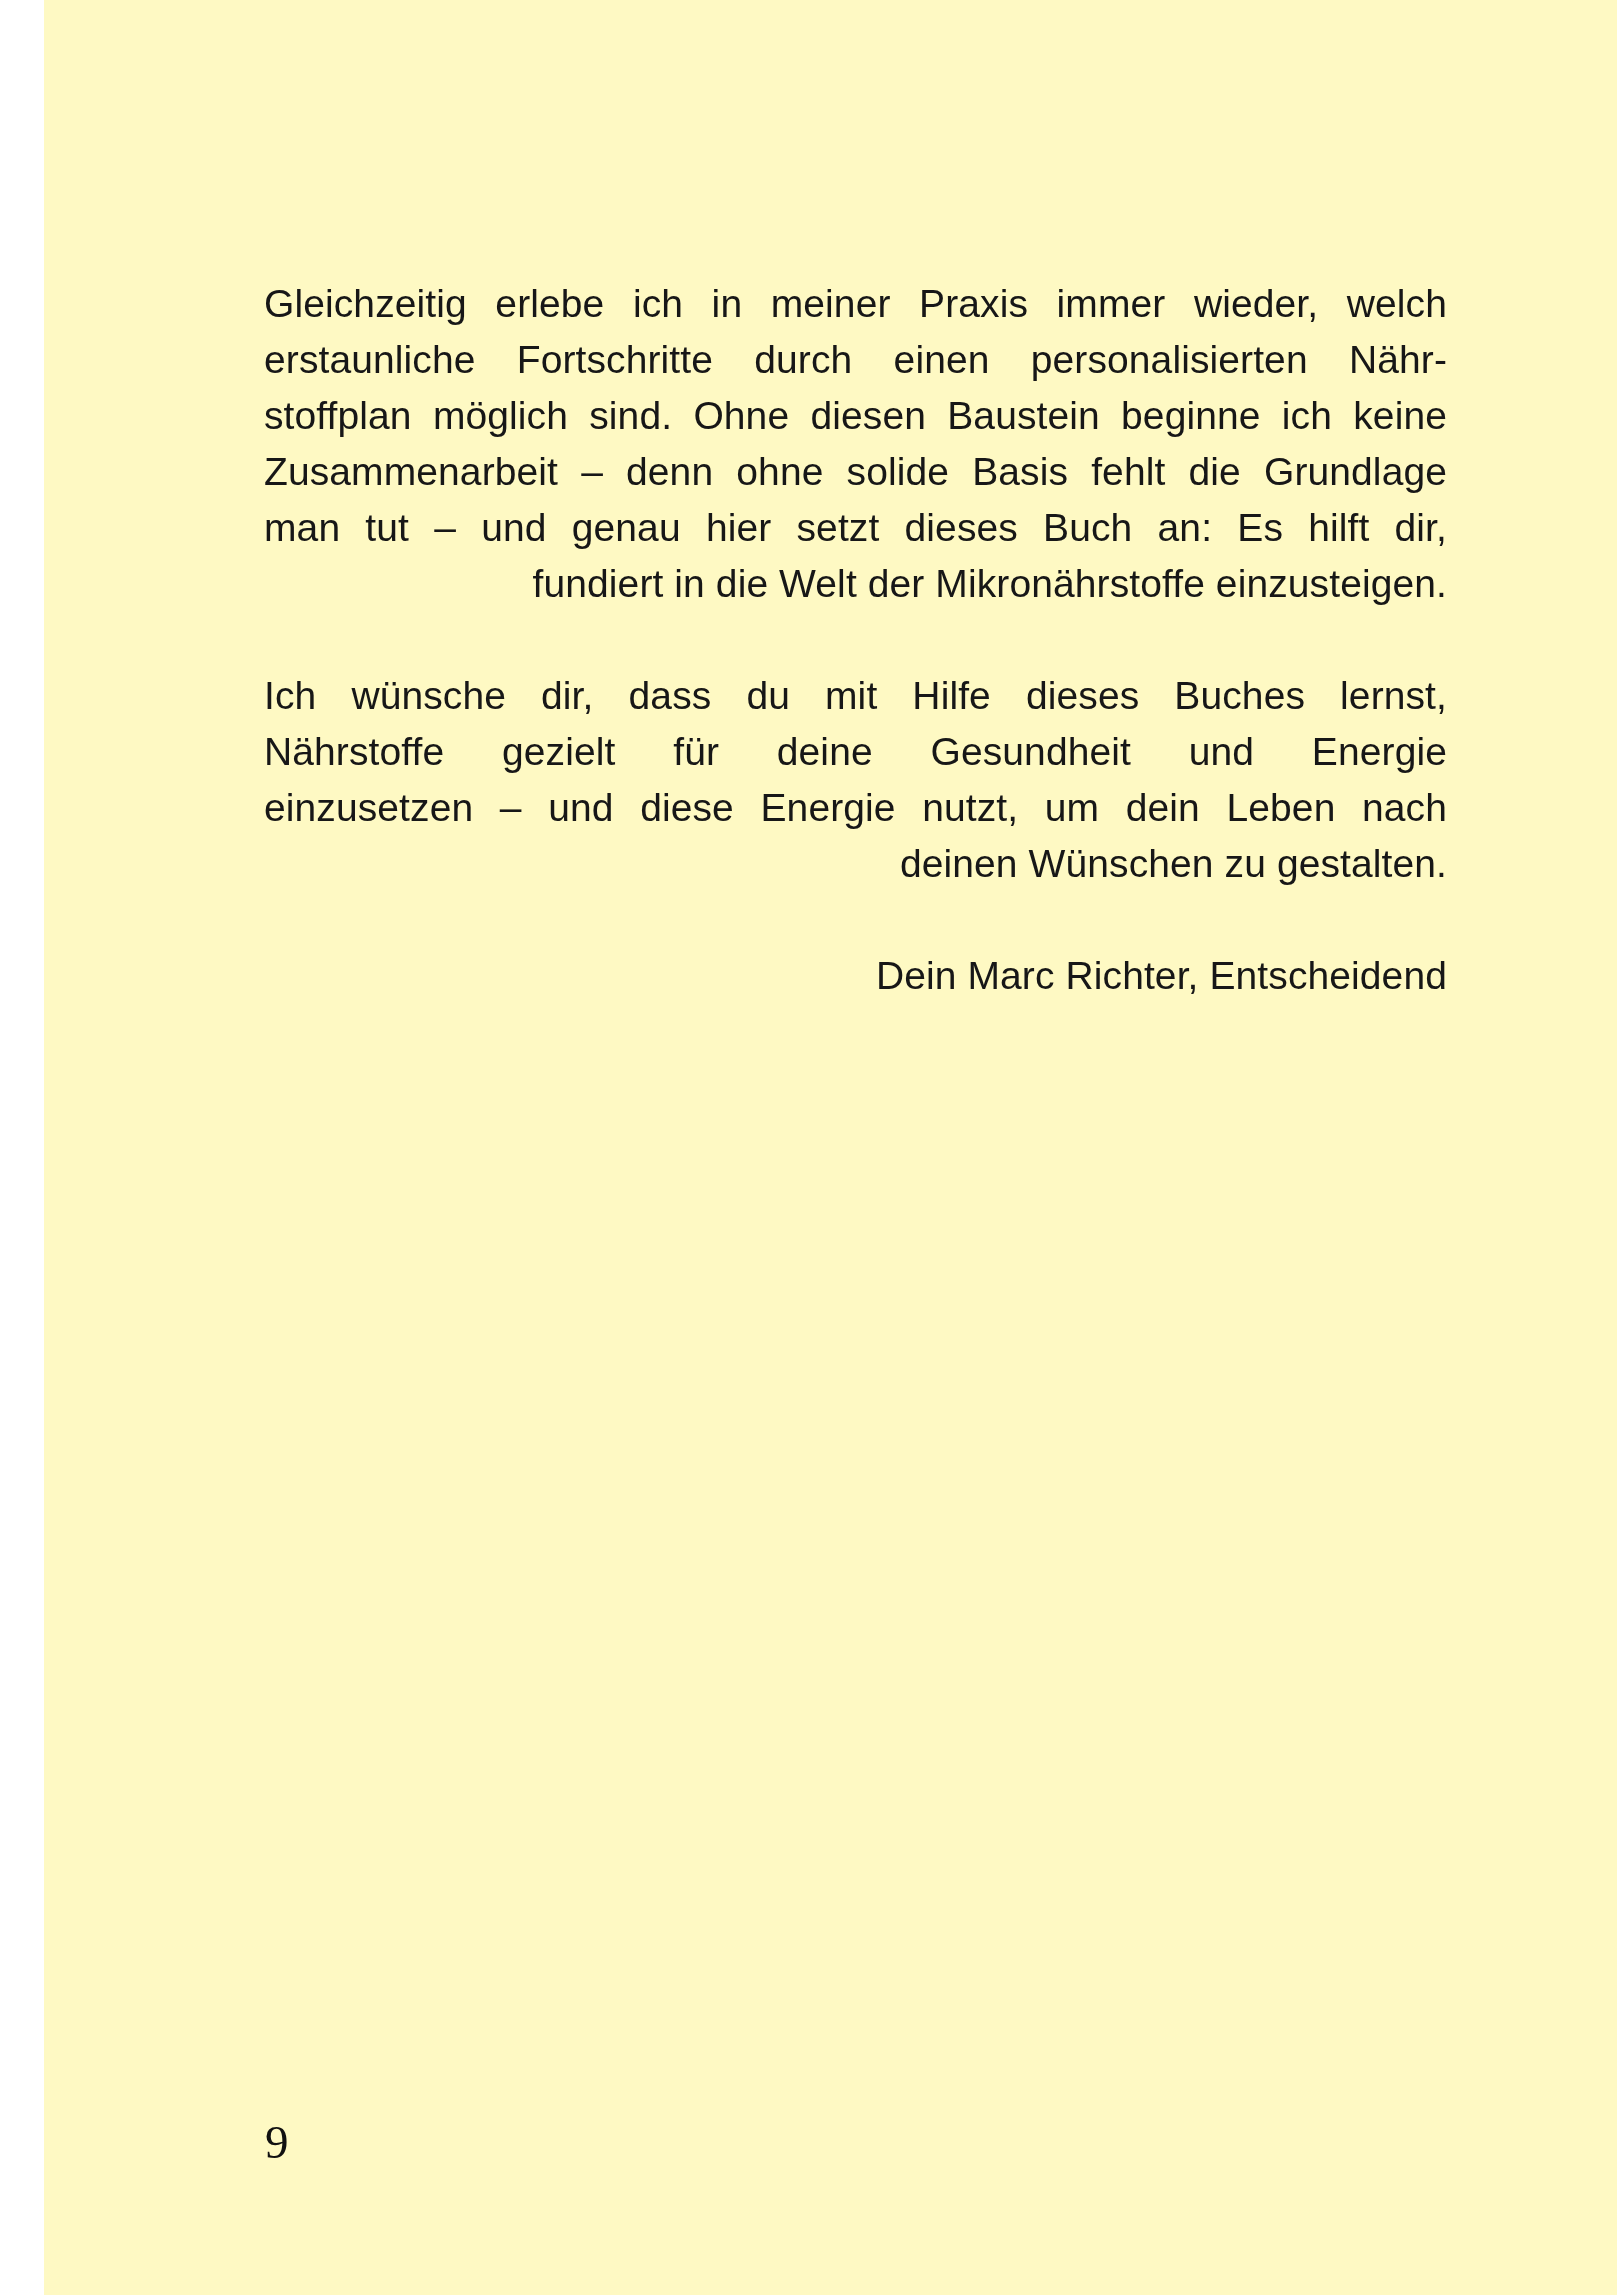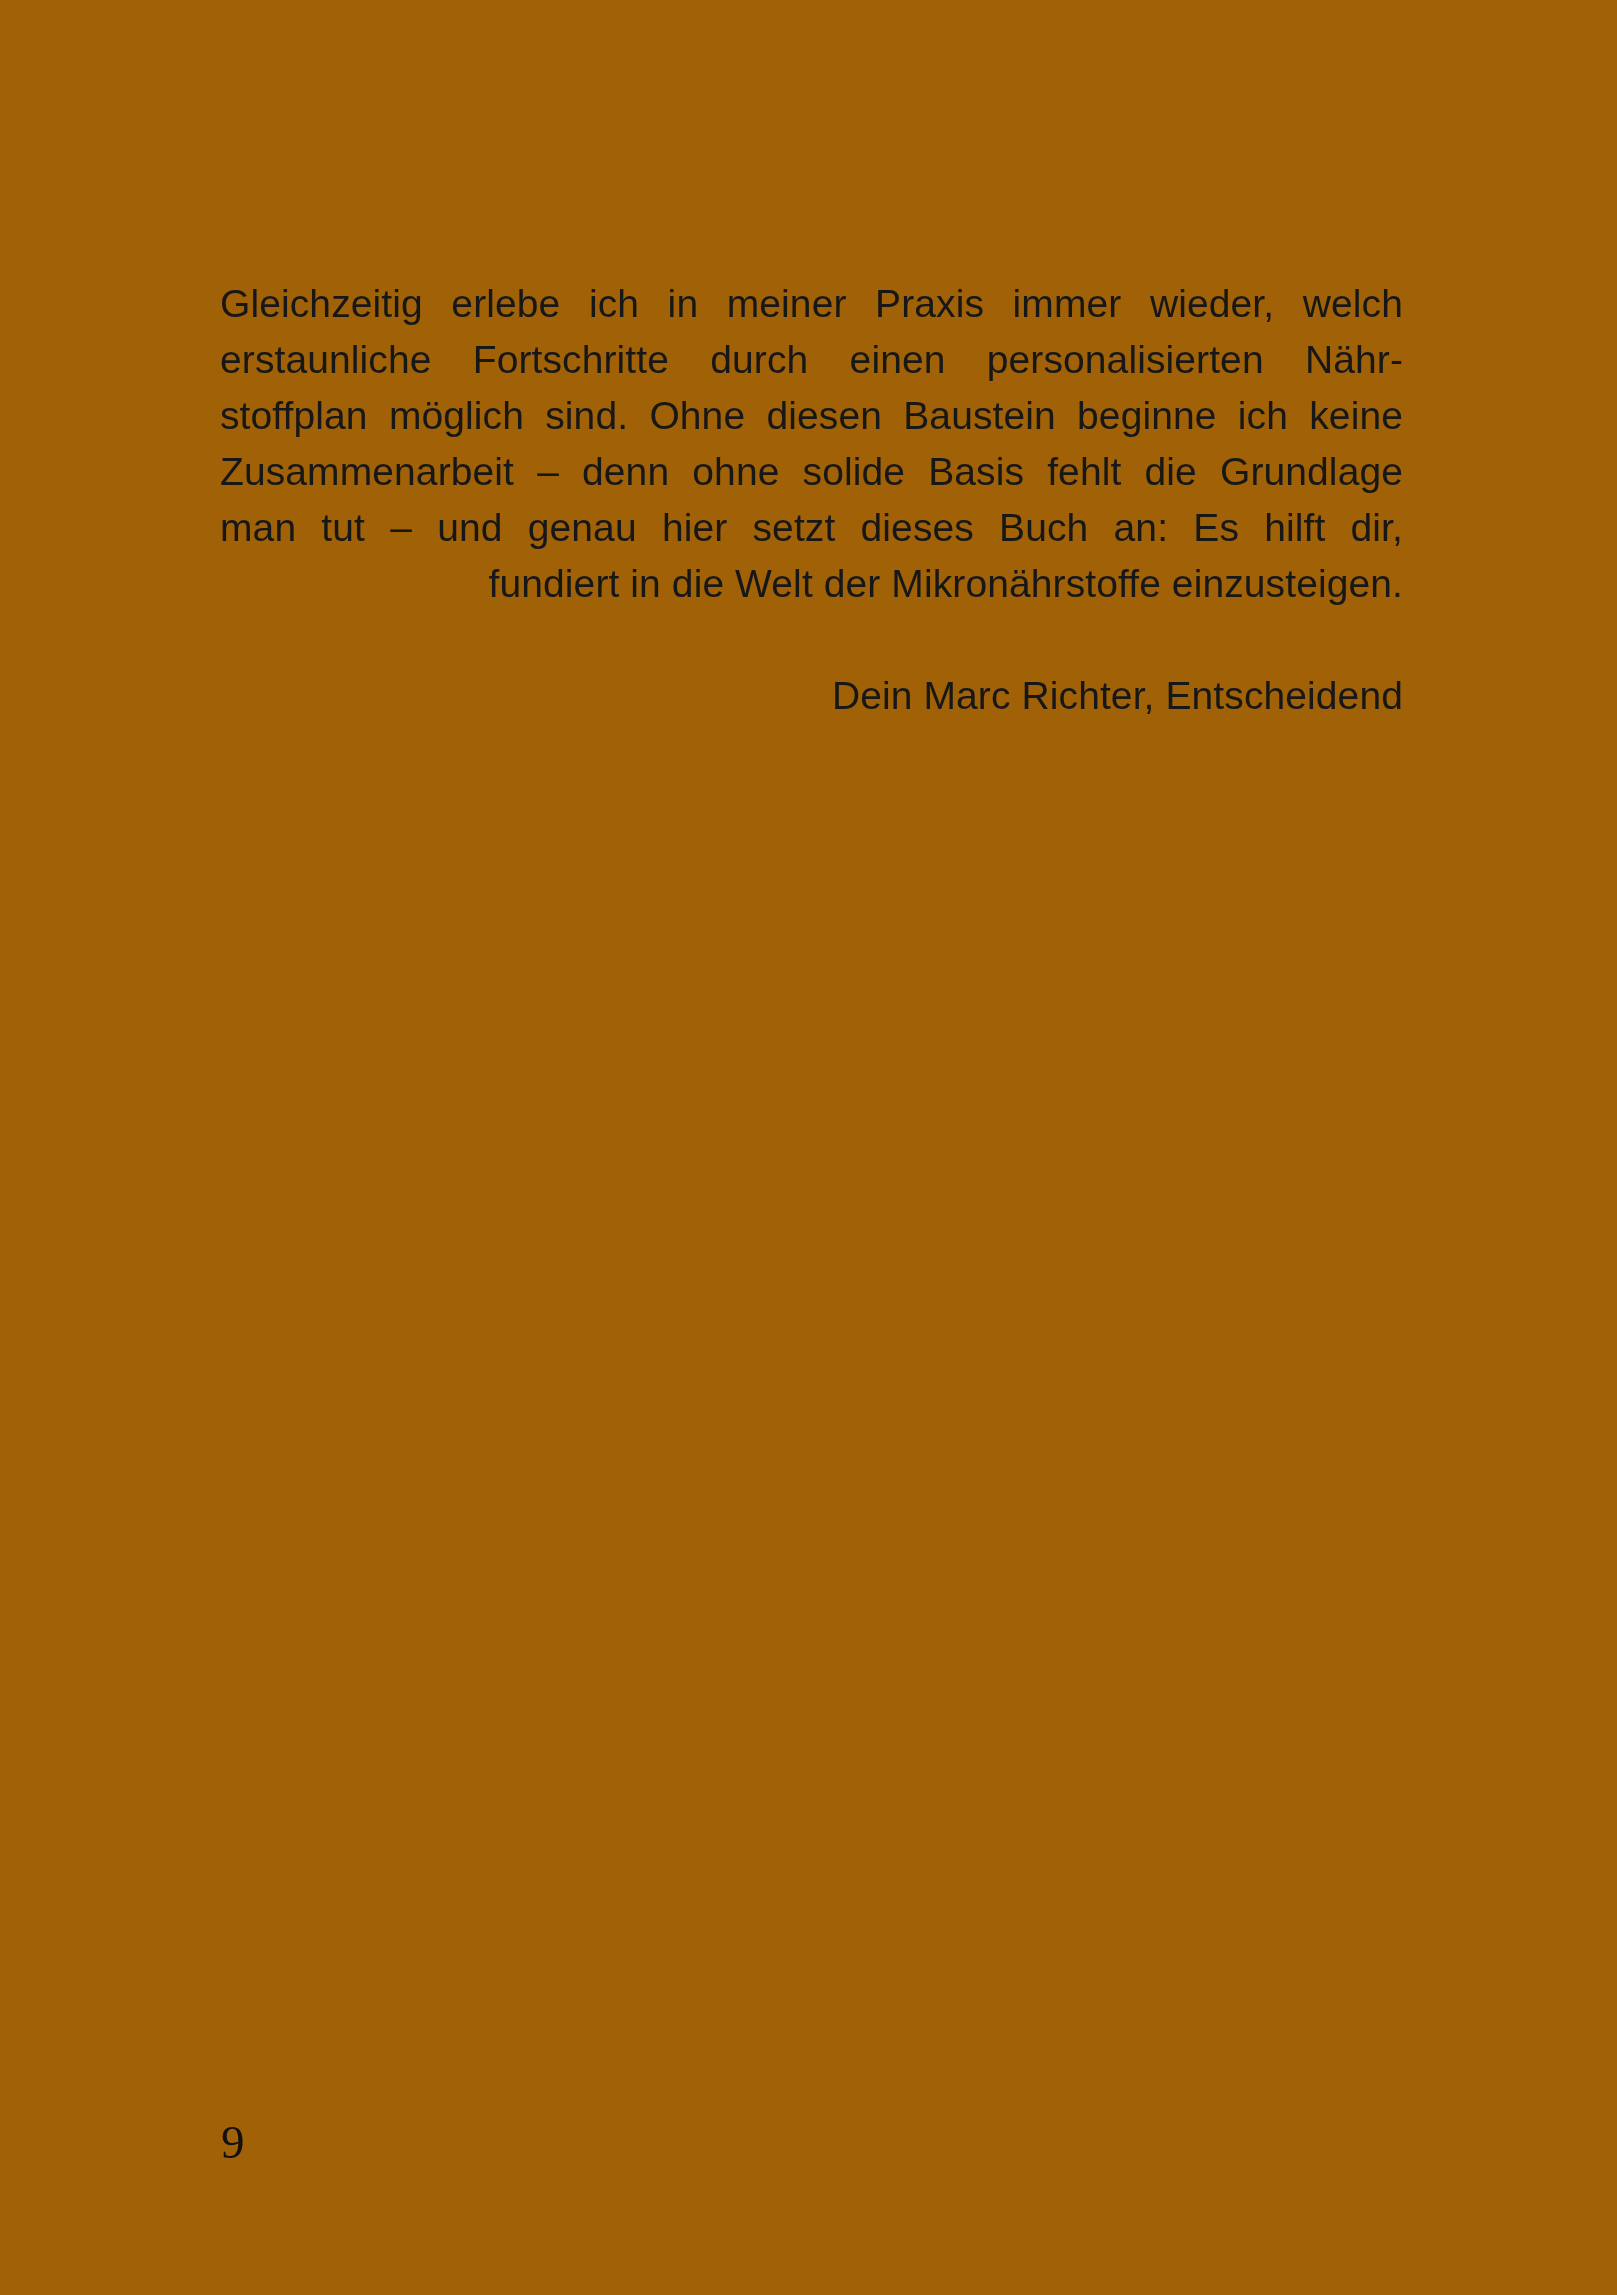--- a/index.html
+++ b/index.html
@@ -10,21 +10,22 @@
   body {
     width: 1618px;
     height: 2295px;
     position: relative;
     overflow: hidden;
     font-family: "Liberation Sans", sans-serif;
   }
   .page {
     position: absolute;
     inset: 0;
-    background: #a16207;
+    background: #fef9c3;
+    margin-left: 44px;
   }
   .text-block {
     position: absolute;
     left: 220px;
     top: 276px;
     width: 1183px;
     font-size: 39px;
     line-height: 56px;
     color: #171717;
     letter-spacing: 0.1px;
@@ -58,20 +59,26 @@
 
     <p class="para">
       <span class="line j">Gleichzeitig erlebe ich in meiner Praxis immer wieder, welch</span>
       <span class="line j">erstaunliche Fortschritte durch einen personalisierten Nähr-</span>
       <span class="line j">stoffplan möglich sind. Ohne diesen Baustein beginne ich keine</span>
       <span class="line j">Zusammenarbeit – denn ohne solide Basis fehlt die Grundlage</span>
       <span class="line j">man tut – und genau hier setzt dieses Buch an: Es hilft dir,</span>
       <span class="line">fundiert in die Welt der Mikronährstoffe einzusteigen.</span>
     </p>
 
+    <p class="para">
+      <span class="line j">Ich wünsche dir, dass du mit Hilfe dieses Buches lernst,</span>
+      <span class="line j">Nährstoffe gezielt für deine Gesundheit und Energie</span>
+      <span class="line j">einzusetzen – und diese Energie nutzt, um dein Leben nach</span>
+      <span class="line">deinen Wünschen zu gestalten.</span>
+    </p>
 
     <p class="para">
       <span class="line">Dein Marc Richter, Entscheidend</span>
     </p>
 
   </div>
 
   <div class="page-number">9</div>
 
 </div>

